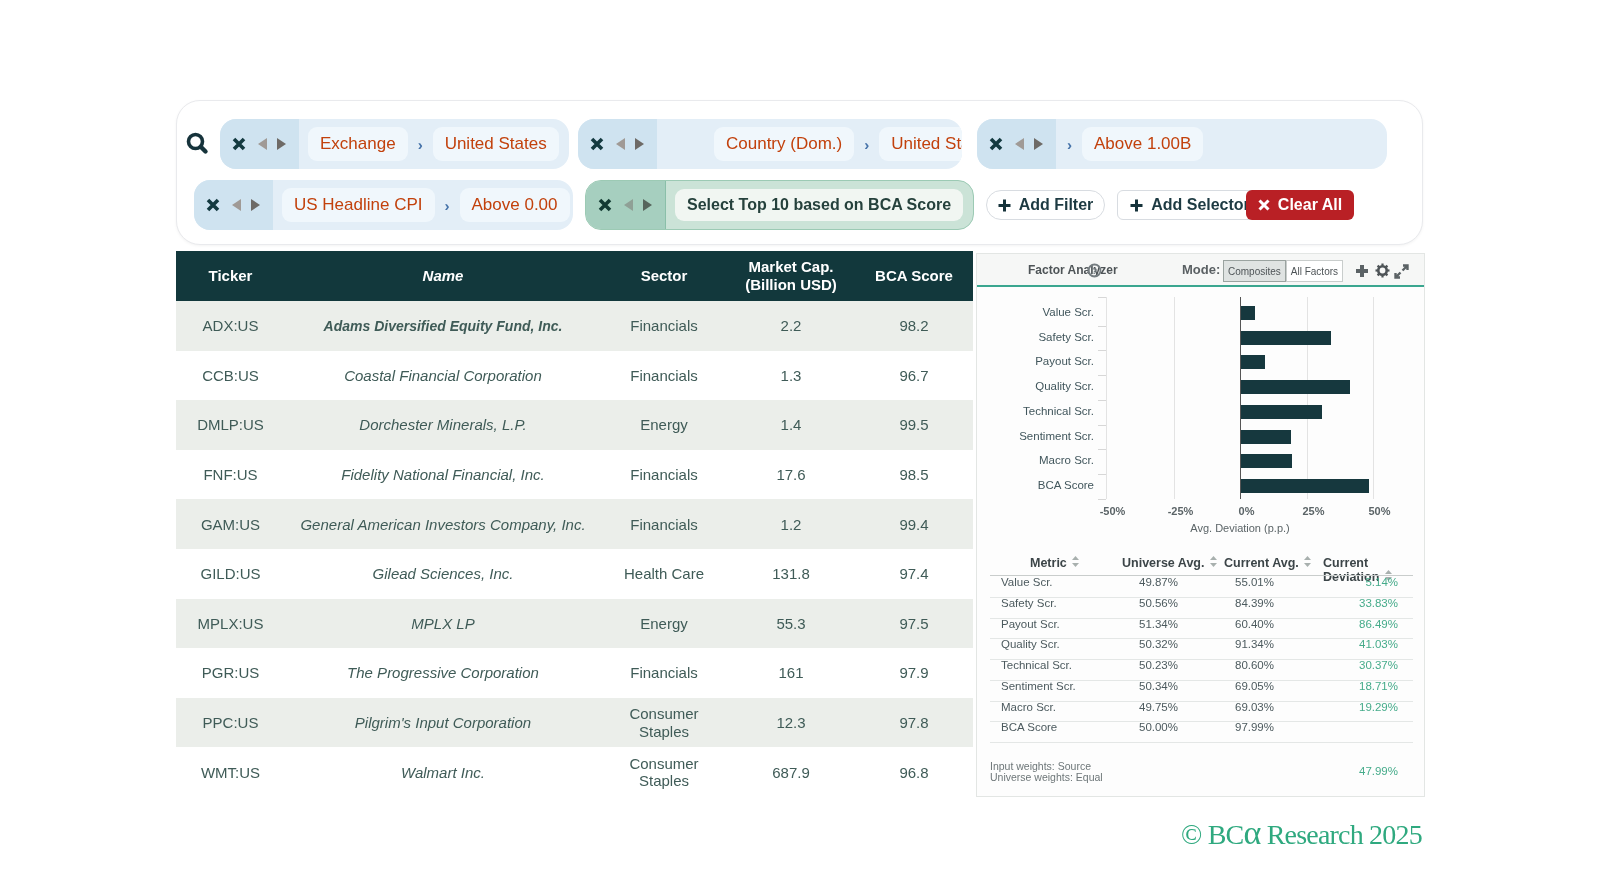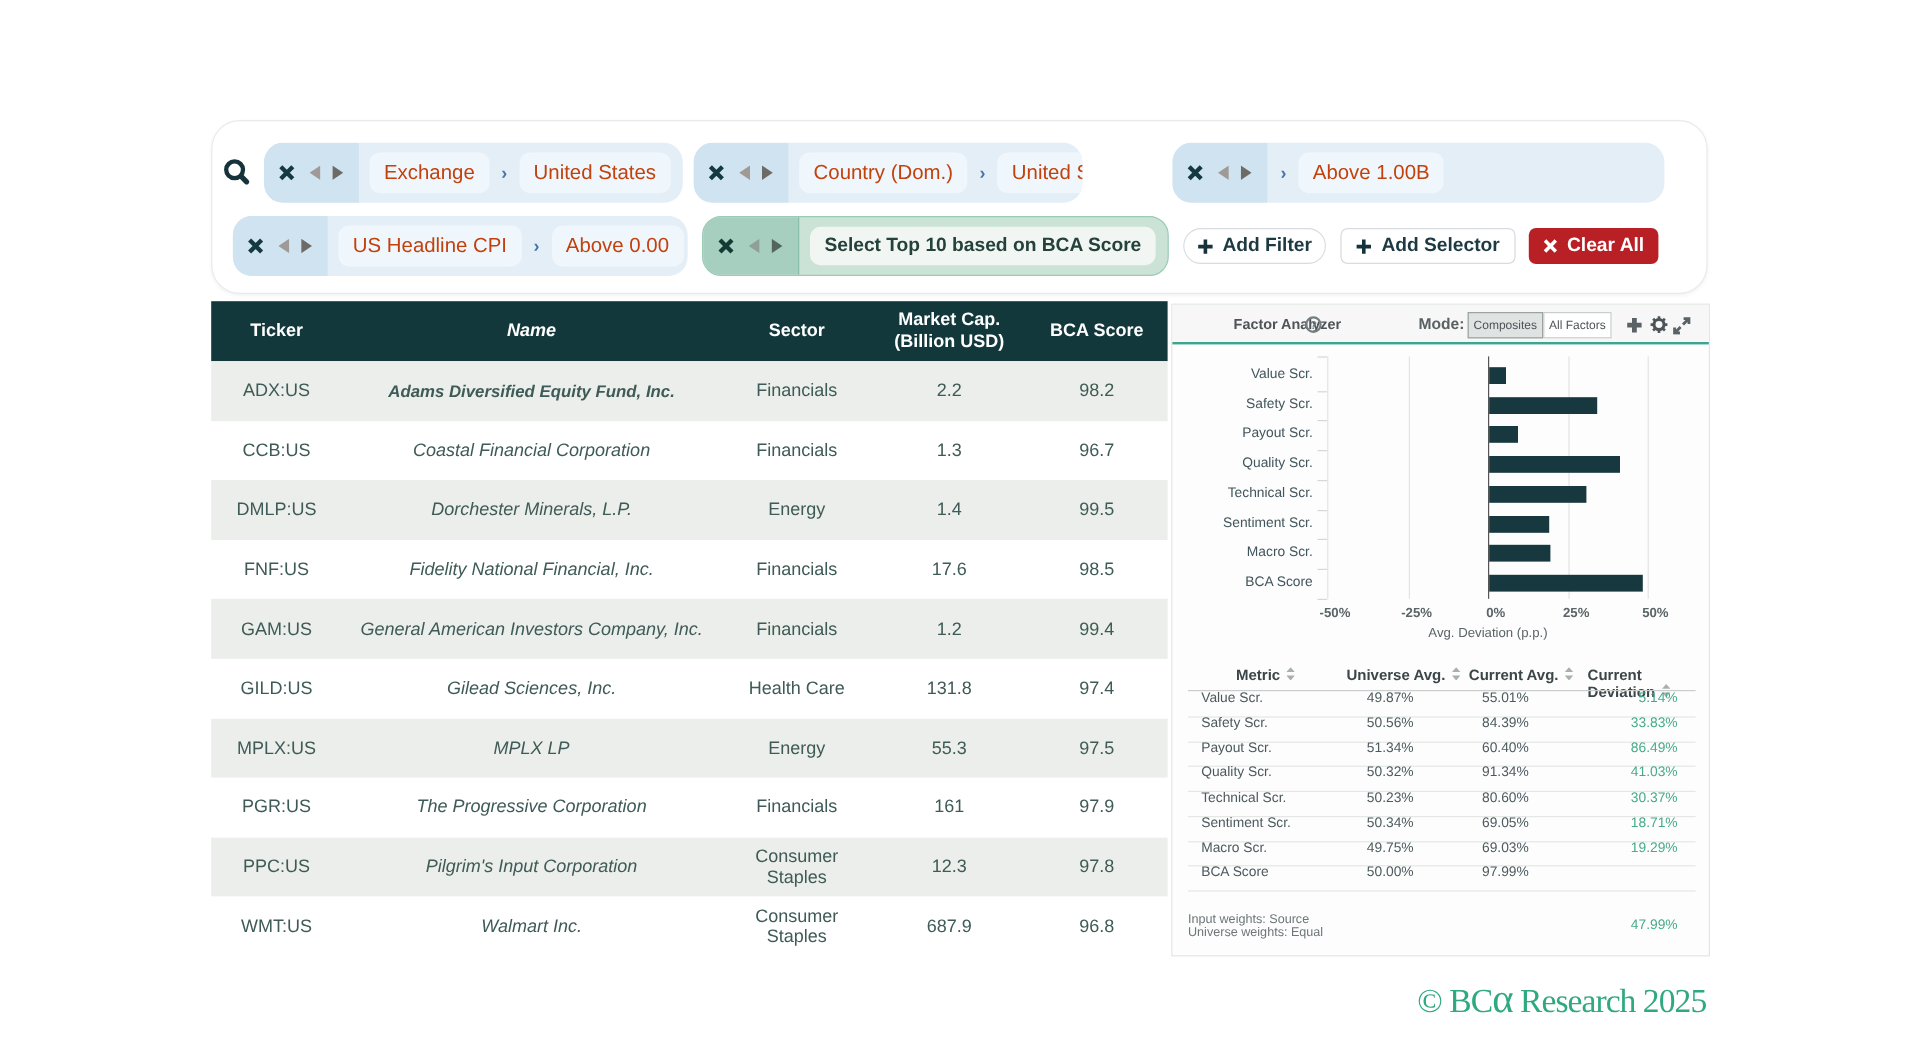--- a/index.html
+++ b/index.html
@@ -87,21 +87,21 @@
             <path d="M0 0 L9 6 L0 12 Z" fill="#6e6a66"></path>
           </svg>
         </span>
     </div>
     <div class="chipBody">
         <span class="lbl">Exchange</span>
         <span class="sep">›</span>
         <span class="lbl">United States</span>
       </div>
   </div>
-  <div class="chip chip-blue" style="left:578px;top:119px;width:324px;">
+  <div class="chip chip-blue" style="left:578px;top:119px;width:384px;gap:48px;">
     <div class="chipLeft">
         <span class="xic">
           <svg width="14" height="14" viewBox="0 0 14 14">
             <path d="M2 2 L12 12 M12 2 L2 12" stroke="#143a40" stroke-width="3.6"></path>
           </svg>
         </span>
       <span class="arr">
           <svg width="9" height="12" viewBox="0 0 9 12">
             <path d="M9 0 L0 6 L9 12 Z" fill="#a09a96"></path>
           </svg>
@@ -186,21 +186,21 @@
         <path d="M6.5 0.5 V12.5 M0.5 6.5 H12.5" stroke="#16333b" stroke-width="3"></path>
       </svg>
     Add Filter
   </div>
   <div class="btn" style="left:1117px;top:190px;width:146px;">
     <svg width="13" height="13" viewBox="0 0 13 13">
         <path d="M6.5 0.5 V12.5 M0.5 6.5 H12.5" stroke="#16333b" stroke-width="3"></path>
       </svg>
     Add Selector
   </div>
-  <div class="btn" id="btnClear" style="left:1274px;top:190px;width:108px;">
+  <div class="btn" id="btnClear" style="left:1246px;top:190px;width:108px;">
     <svg width="12" height="12" viewBox="0 0 12 12">
         <path d="M1.5 1.5 L10.5 10.5 M10.5 1.5 L1.5 10.5" stroke="#fff" stroke-width="3"></path>
       </svg>
     Clear All
   </div>
 
   <div id="dtable" class="abs">
     <div class="thead">
       <div class="c1">Ticker</div>
         <div class="c2">Name</div>

